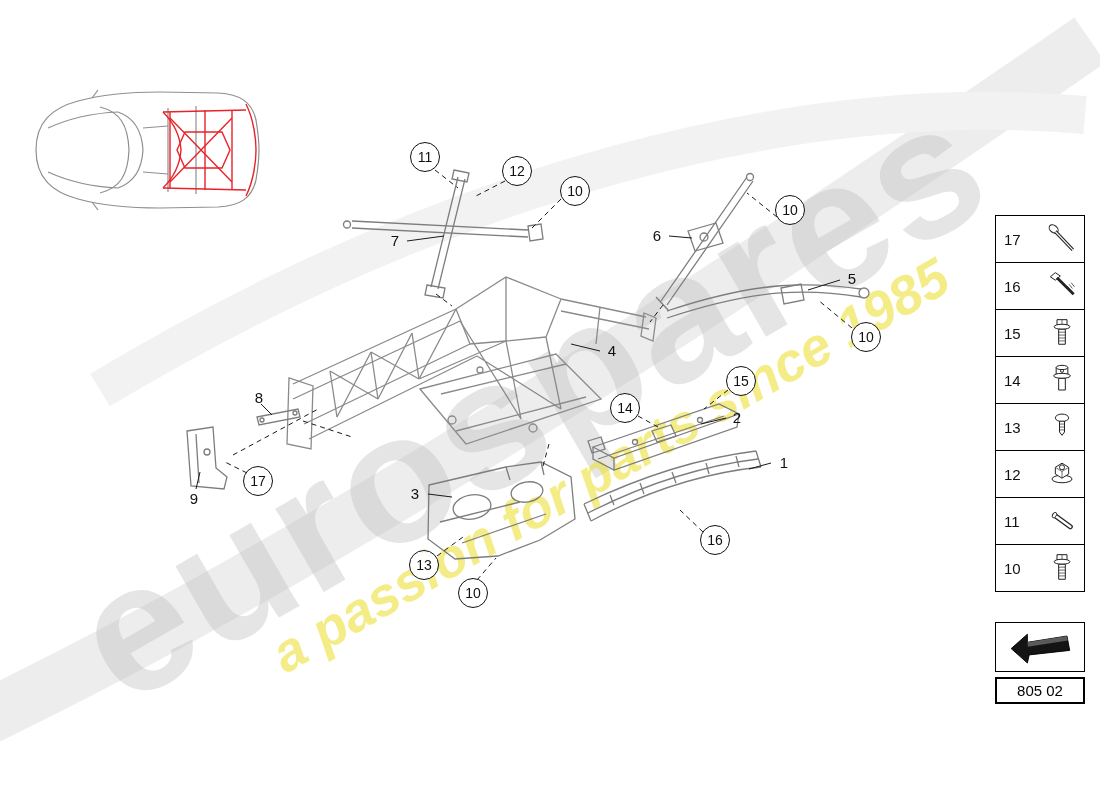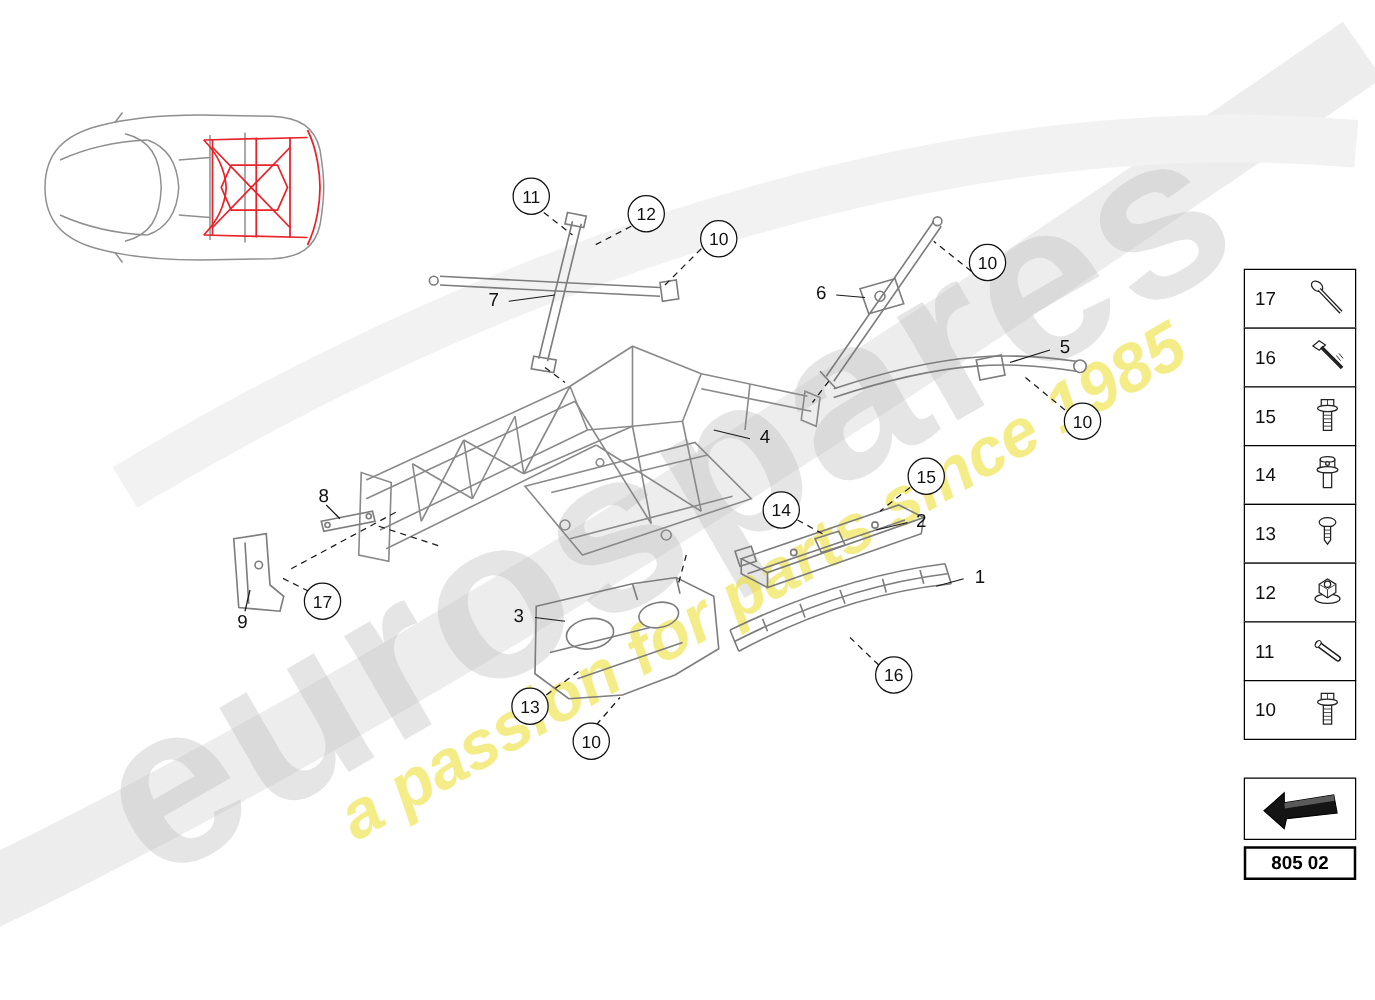--- a/index.html
+++ b/index.html
@@ -56,21 +56,21 @@
 
   .arrow-box {
     position:absolute; left:995px; top:622px; width:90px; height:50px;
     border:1px solid #000; background:#fff; z-index:7;
     display:flex; align-items:center; justify-content:center;
   }
   .code-box {
     position:absolute; left:995px; top:677px; width:90px; height:27px;
     border:2px solid #000; background:#fff; z-index:7;
     display:flex; align-items:center; justify-content:center;
-    font-size:15px; font-weight:bold; color:#000;
+    font-size:15px; font-weight:normal; color:#000;
   }
 </style>
 </head>
 <body>
 
 <div class="canvas">
 
   <svg class="layer" viewBox="0 0 1100 800" style="z-index:1">
     <path d="M-40,730 C300,570 700,310 1090,40" stroke="#ededed" stroke-width="55" fill="none"></path>
     <path d="M100,390 C450,180 800,90 1085,115" stroke="#f2f2f2" stroke-width="38" fill="none"></path>

